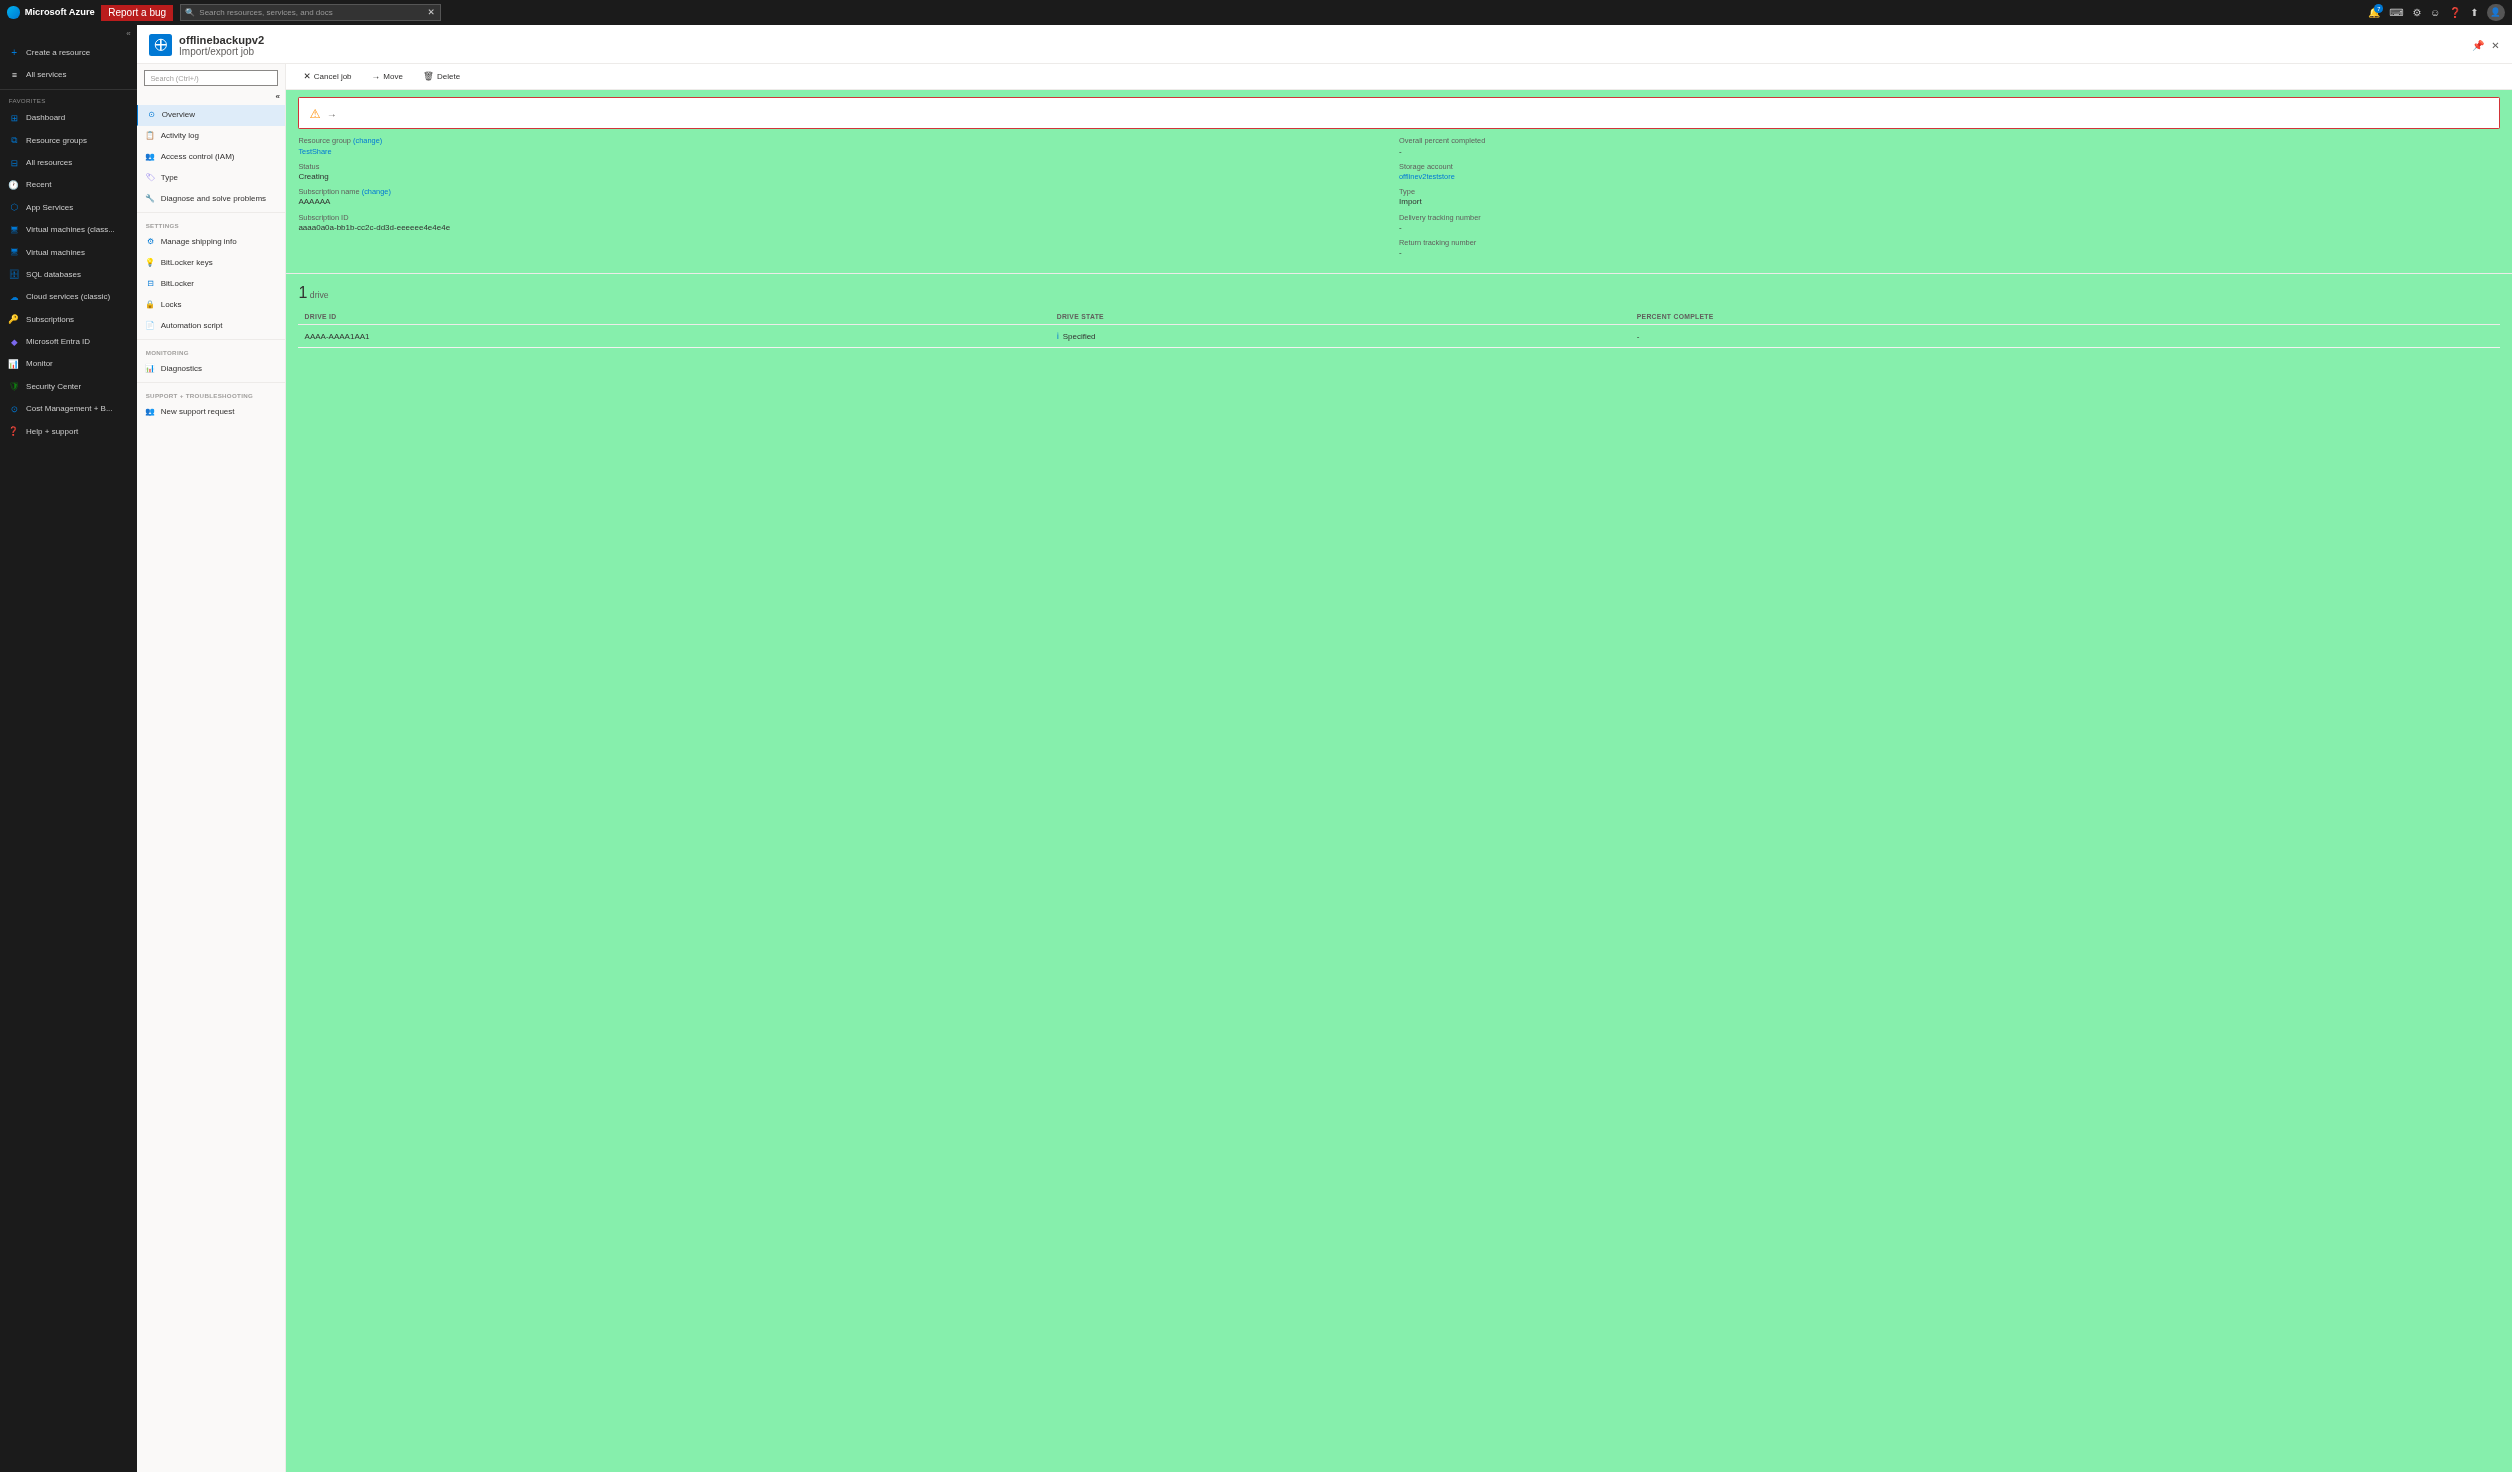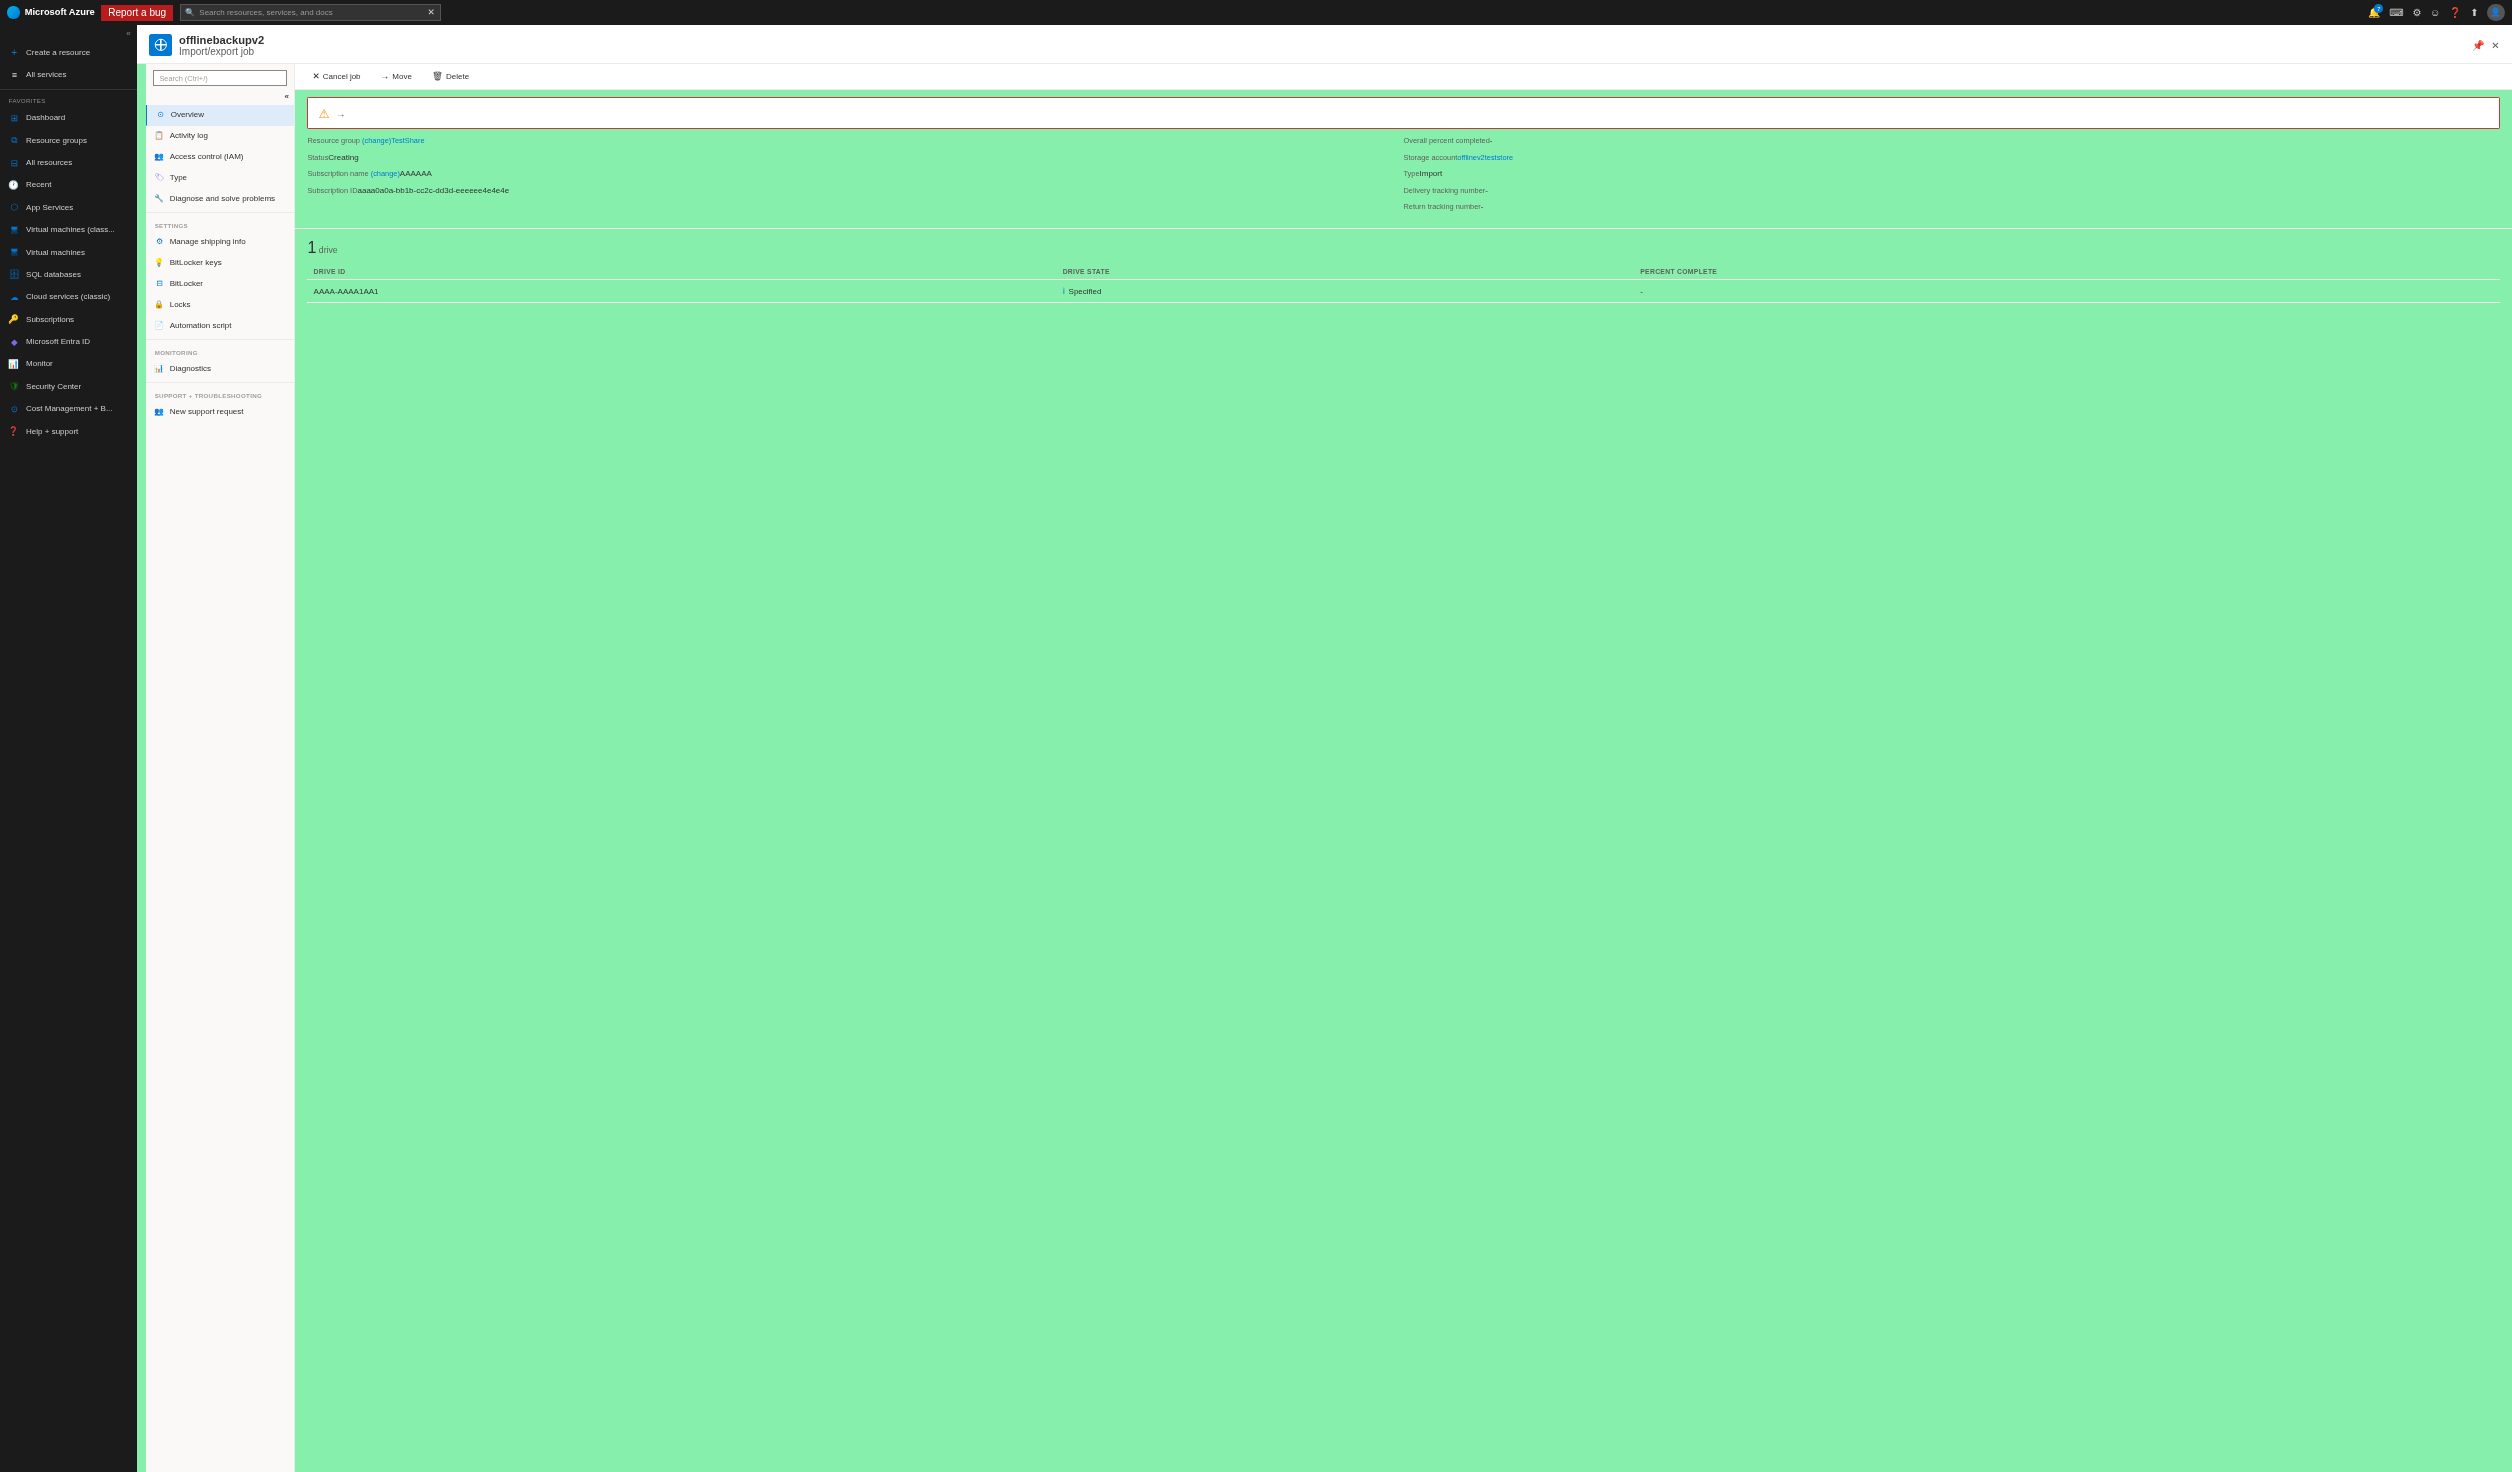--- a/index.html
+++ b/index.html
@@ -205,21 +205,20 @@
       color: #605e5c;
       cursor: pointer;
       font-size: 10px;
     }
 
     
     .sub-panel-layout {
       display: flex;
       flex: 1;
       overflow: hidden;
-      padding-left: 9px;
     }
 
     
     .left-nav {
       width: 149px;
       background: #faf9f8;
       border-right: 0.6px solid #edebe9;
       overflow-y: auto;
       flex-shrink: 0;
     }
@@ -343,20 +342,21 @@
     .essentials-grid {
       display: grid;
       grid-template-columns: 1fr 1fr;
       gap: 0;
       padding: 0 12.4px 10px;
       border-bottom: 0.6px solid #edebe9;
     }
     .essentials-col { padding-right: 12.4px; }
     .essentials-row {
       display: flex;
+      flex-direction: column;
       margin-bottom: 6.2px;
     }
     .essentials-label {
       font-size: 7.4px;
       color: #605e5c;
       margin-bottom: 1.2px;
     }
     .essentials-label a, .essentials-value a {
       color: #0078d4;
       text-decoration: none;

